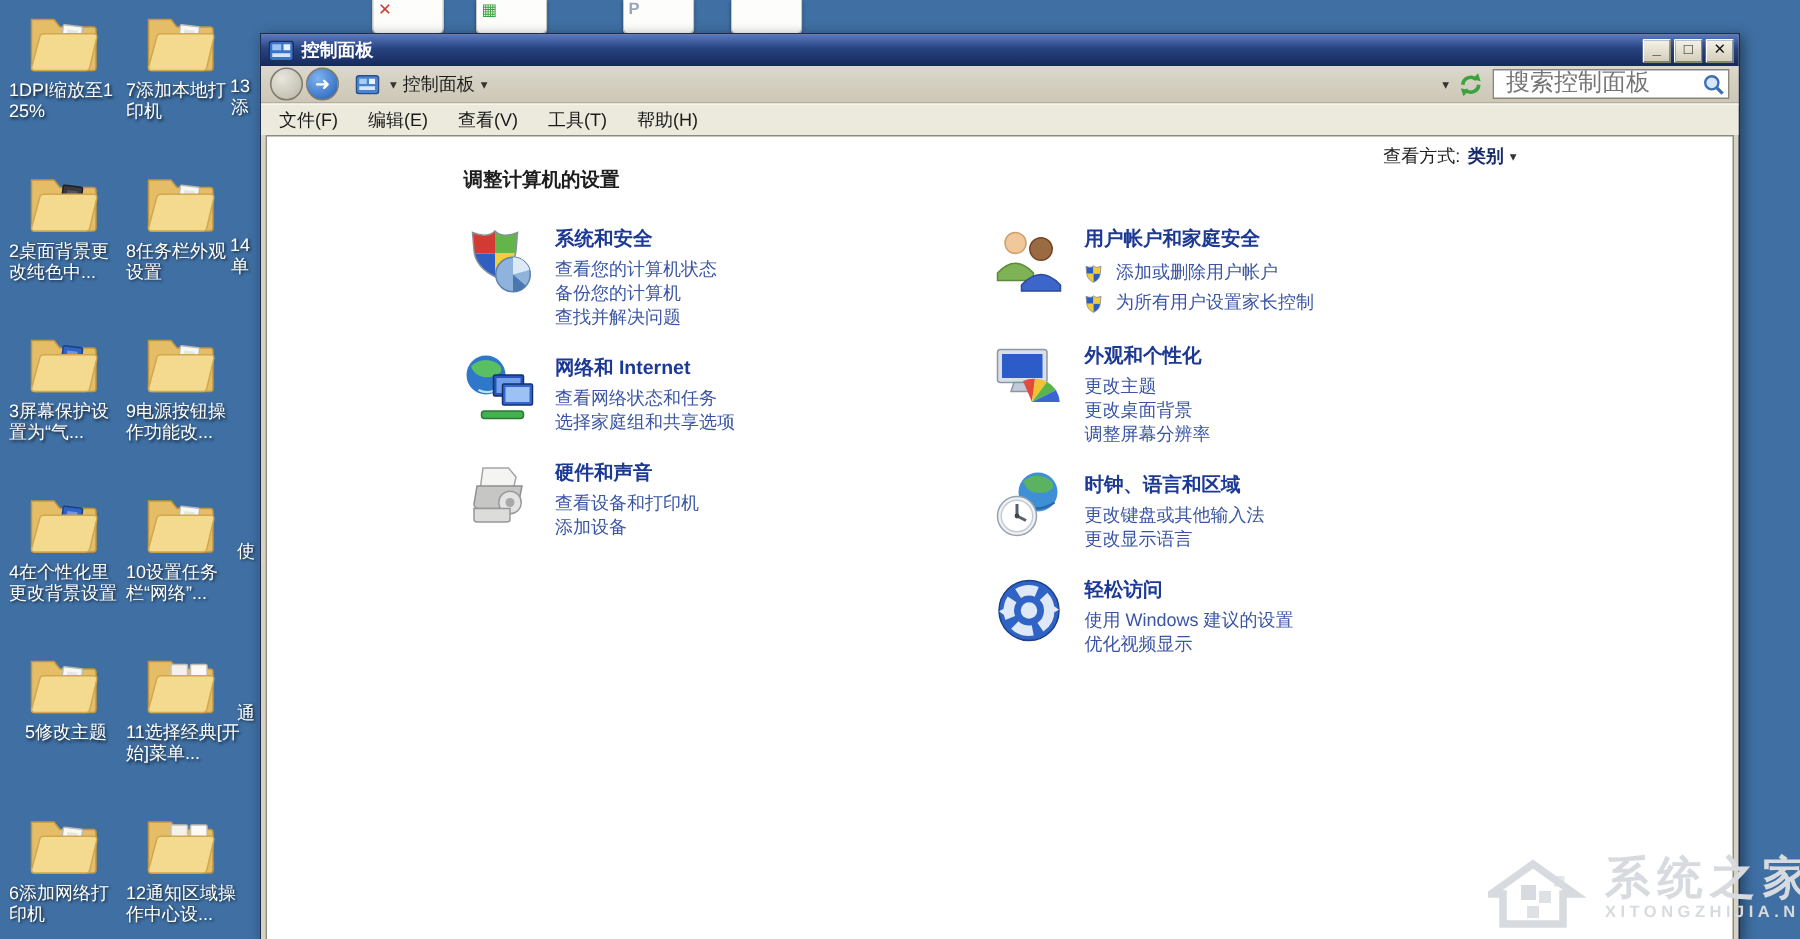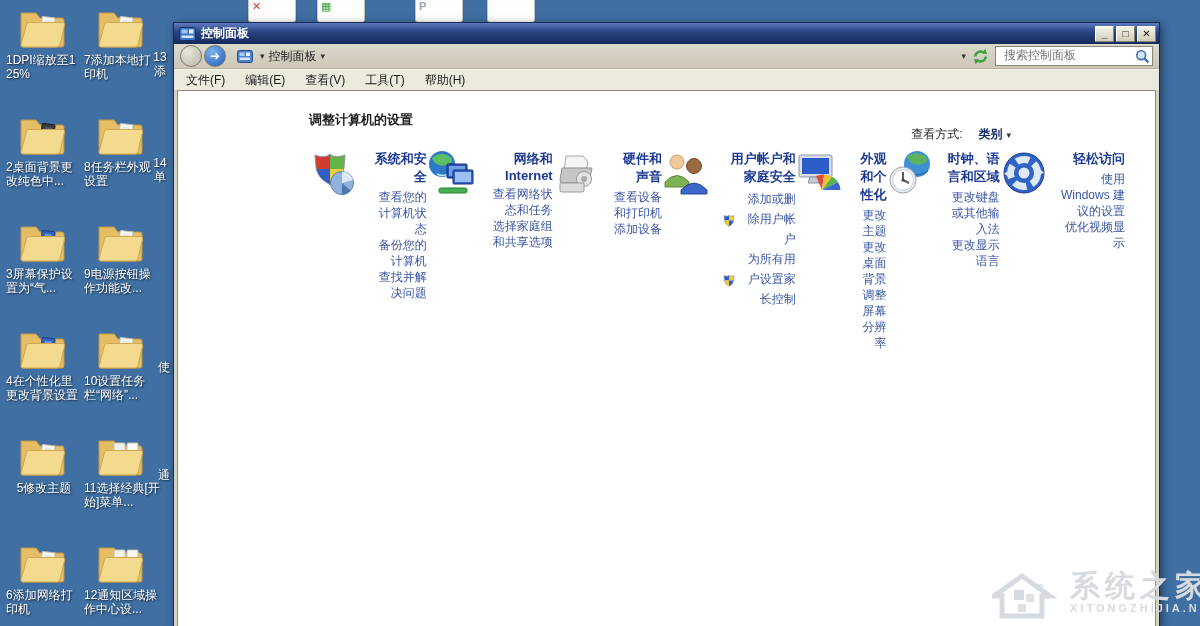--- a/index.html
+++ b/index.html
@@ -35,33 +35,33 @@
   .navcircle{width:20px;height:20px;border-radius:50%;flex:none;margin-right:2px;border:1px solid #7e7a6c;cursor:pointer;}
   .nav-back{background:radial-gradient(circle at 35% 30%,#e8e6dd,#b9b5a6);}
   .nav-fwd{background:radial-gradient(circle at 35% 30%,#7fb3ef,#1e5cb8);display:flex;align-items:center;justify-content:center;
     color:#fff;font-size:12px;font-weight:bold;}
   .crumb{display:flex;align-items:center;margin-left:6px;font-size:12px;color:#1c1c1c;cursor:pointer;}
   .crumb-icon{width:16px;height:13px;margin:0 3px;}
   .caret{font-size:9px;color:#333;margin:0 4px;}
   .nspacer{flex:1;}
   .refresh-icon{width:17px;height:17px;margin:0 6px 0 2px;cursor:pointer;}
   .searchbox{width:148px;height:18px;background:#fff;border:1px solid #8a8676;display:flex;align-items:center;padding:0 2px 0 6px;}
-  .searchbox input{flex:1;border:none;outline:none;font-size:12px;color:#555;min-width:0;background:transparent;font-family:Liberation Mono, monospace;}
+  .searchbox input{flex:1;border:none;outline:none;font-size:16px;color:#555;min-width:0;background:transparent;font-family:Liberation Sans, sans-serif;}
   .mag{width:15px;height:15px;flex:none;cursor:pointer;}
 
   .menubar{height:20px;flex:none;display:flex;align-items:center;gap:20px;background:#ece9dd;
     border-top:1px solid #f6f4ec;padding-left:12px;font-size:12px;color:#1a1a1a;text-align:right;}
   .menu-item{cursor:pointer;}
 
   .client{flex:1;margin:0 3px 0 3px;background:#ffffff;border:1px solid #8e8a7c;position:relative;overflow:hidden;}
   .heading{position:absolute;left:131px;top:20px;font-size:13px;font-weight:bold;color:#1e1e1e;}
-  .viewby{position:absolute;right:140px;top:35px;font-size:12px;color:#1e1e1e;display:flex;align-items:flex-start;gap:16px;}
+  .viewby{position:absolute;right:140px;top:5px;font-size:12px;color:#1e1e1e;display:flex;align-items:flex-start;gap:5px;}
   .viewby-val{display:flex;align-items:center;cursor:pointer;font-weight:bold;color:#162c66;}
   .cats{position:absolute;left:131px;top:58px;right:30px;display:flex;}
-  .cat-col{width:353px;flex:none;display:flex;flex-direction:row;text-align:right;}
+  .cat-col{width:353px;flex:none;display:flex;flex-direction:column;}
   .cat-col + .cat-col{width:auto;flex:1;}
   .cat{display:flex;margin-bottom:16px;}
   .cat-icon{width:48px;height:48px;flex:none;margin-right:13px;cursor:pointer;}
   .cat-body{padding-top:1px;}
   .cat-title{font-size:13px;font-weight:bold;color:#1c3994;margin-bottom:3px;cursor:pointer;}
   .cat-link{font-size:12px;color:#3a55a4;line-height:16px;cursor:pointer;}
   .cat-link.shielded{display:flex;align-items:center;gap:9px;line-height:20px;}
   .uac-shield{width:12px;height:13px;flex:none;display:inline-block;}
 
   

